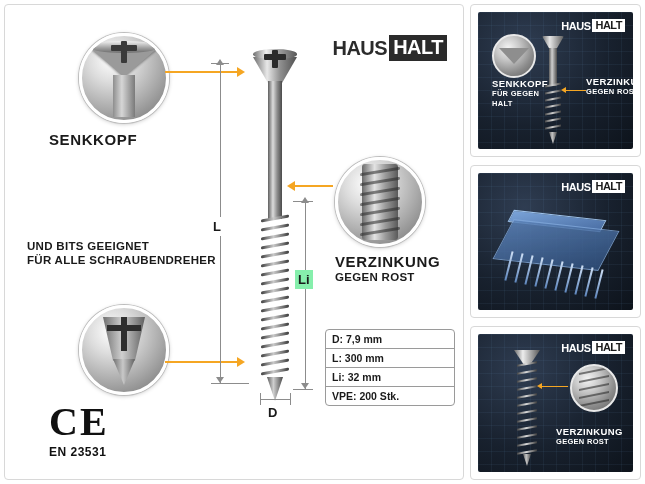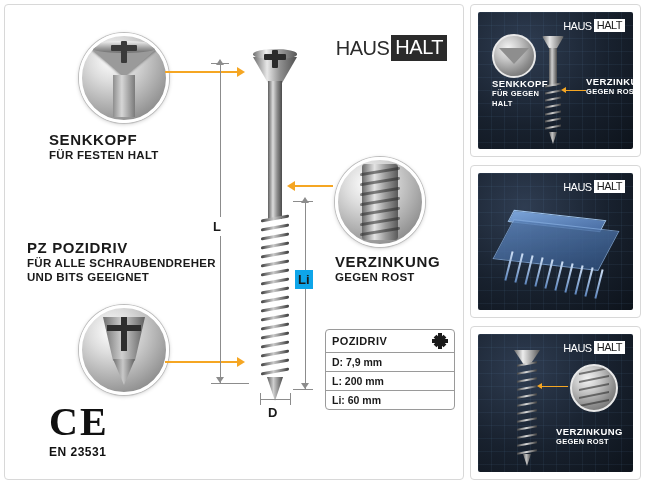--- a/index.html
+++ b/index.html
@@ -29,21 +29,21 @@
     border: 1px solid #d8d8d8;
     border-radius: 4px;
     box-sizing: border-box;
     overflow: hidden;
   }
 
   
   .logo {
     position: absolute;
     font-family: "Liberation Sans", sans-serif;
-    font-weight: normal;
+    font-weight: bold;
     letter-spacing: -0.5px;
     display: flex;
     align-items: center;
   }
   .logo .haus {
     color: #2b2b2b;
     font-size: 20px;
   }
   .logo .halt {
     color: #ffffff;
@@ -438,38 +438,36 @@
         <div class="head-cross-h"></div>
         <div class="head-shaft"></div>
       </div>
     </div>
 
     <div class="leader" style="left:160px; top:66px; width:72px;"></div>
     <div class="leader-arrow arrow-right" style="left:232px; top:62px;"></div>
 
     <div class="label lbl-senkkopf">
       <div class="t1">SENKKOPF</div>
-      <div class="t2">FÜR FESTEN HALT</div>
     </div>
 
     <div class="circle circle-pz">
       <div class="pz-art">
         <div class="pz-body"></div>
         <div class="pz-slot-v"></div>
         <div class="pz-slot-h"></div>
         <div class="pz-tip"></div>
       </div>
     </div>
     <div class="leader" style="left:160px; top:356px; width:72px;"></div>
     <div class="leader-arrow arrow-right" style="left:232px; top:352px;"></div>
 
     <div class="label lbl-pz">
-      <div class="t1">PZ POZIDRIV</div>
+      <div class="t2">UND BITS GEEIGNET</div>
       <div class="t2">FÜR ALLE SCHRAUBENDREHER</div>
-      <div class="t2">UND BITS GEEIGNET</div>
     </div>
 
     <div class="circle circle-zn">
       <div class="zn-art">
         <div class="zn-shaft"></div>
         <div class="zn-thread" style="top:6px;"></div>
         <div class="zn-thread" style="top:16px;"></div>
         <div class="zn-thread" style="top:26px;"></div>
         <div class="zn-thread" style="top:36px;"></div>
         <div class="zn-thread" style="top:46px;"></div>
@@ -519,45 +517,39 @@
     <div class="dim-arrow-dn" style="left:211px; top:372px;"></div>
     <div class="dim-h" style="left:206px; top:58px; width:18px;"></div>
     <div class="dim-h" style="left:206px; top:378px; width:38px;"></div>
     <div class="dim-text" style="left:205px; top:212px; background:#fff; padding:2px 3px;">L</div>
 
     <div class="dim-line" style="left:300px; top:196px; height:188px;"></div>
     <div class="dim-arrow-up" style="left:296px; top:192px;"></div>
     <div class="dim-arrow-dn" style="left:296px; top:378px;"></div>
     <div class="dim-h" style="left:288px; top:196px; width:20px;"></div>
     <div class="dim-h" style="left:288px; top:384px; width:20px;"></div>
-    <div class="dim-text" style="left:290px; top:265px; background:#0ea5e9; padding:2px 3px;">Li</div>
+    <div class="dim-text" style="left:290px; top:265px; background:#86efac; padding:2px 3px;">Li</div>
 
     <div class="dim-h" style="left:255px; top:394px; width:30px;"></div>
     <div class="dim-line" style="left:255px; top:388px; height:12px;"></div>
     <div class="dim-line" style="left:285px; top:388px; height:12px;"></div>
     <div class="dim-text" style="left:263px; top:400px;">D</div>
 
     <div class="spec">
-      <div class="spec-row spec-head">
-        <span>POZIDRIV</span>
-        <span class="pz-glyph">
-            <i></i>
-            <i></i>
-            <i></i>
-            <i></i>
-          </span>
-      </div>
       <div class="spec-row">
         <span>D:</span>&nbsp;<span>7,9 mm</span>
       </div>
       <div class="spec-row">
-        <span>L:</span>&nbsp;<span>200 mm</span>
+        <span>L:</span>&nbsp;<span>300 mm</span>
       </div>
       <div class="spec-row">
-        <span>Li:</span>&nbsp;<span>60 mm</span>
+        <span>Li:</span>&nbsp;<span>32 mm</span>
+      </div>
+      <div class="spec-row">
+        <span>VPE:</span>&nbsp;<span>200 Stk.</span>
       </div>
     </div>
 
     <div class="ce-wrap">
       <div class="ce-mark">
         <span class="ce-c">C</span>
         <span class="ce-e">E</span>
       </div>
       <div class="ce-norm">EN 23531</div>
     </div>

